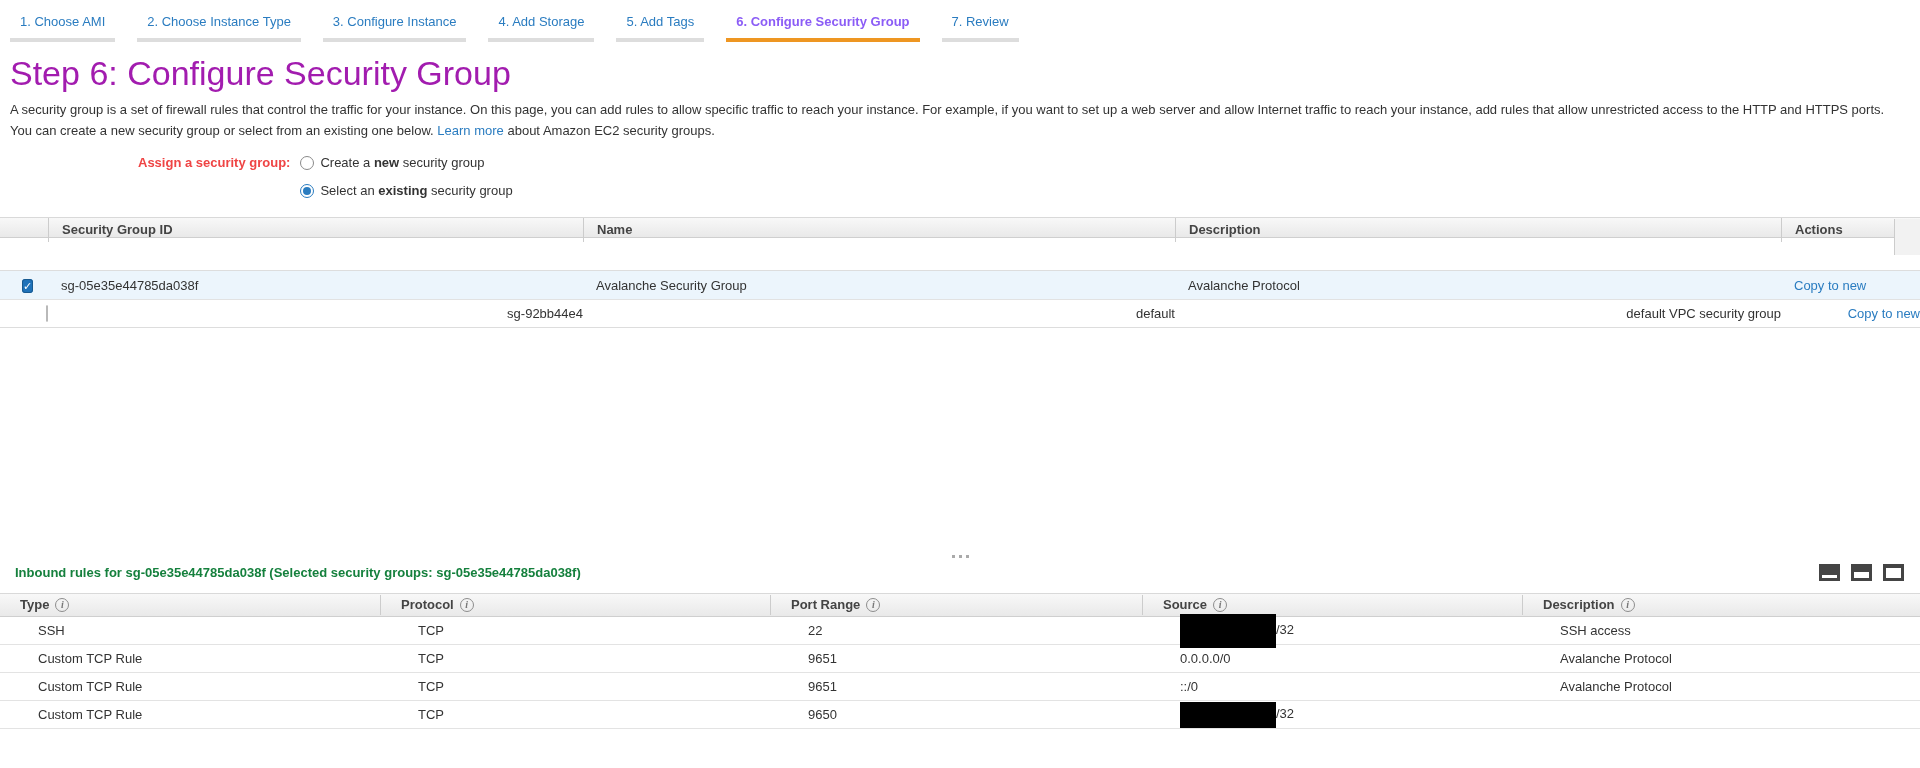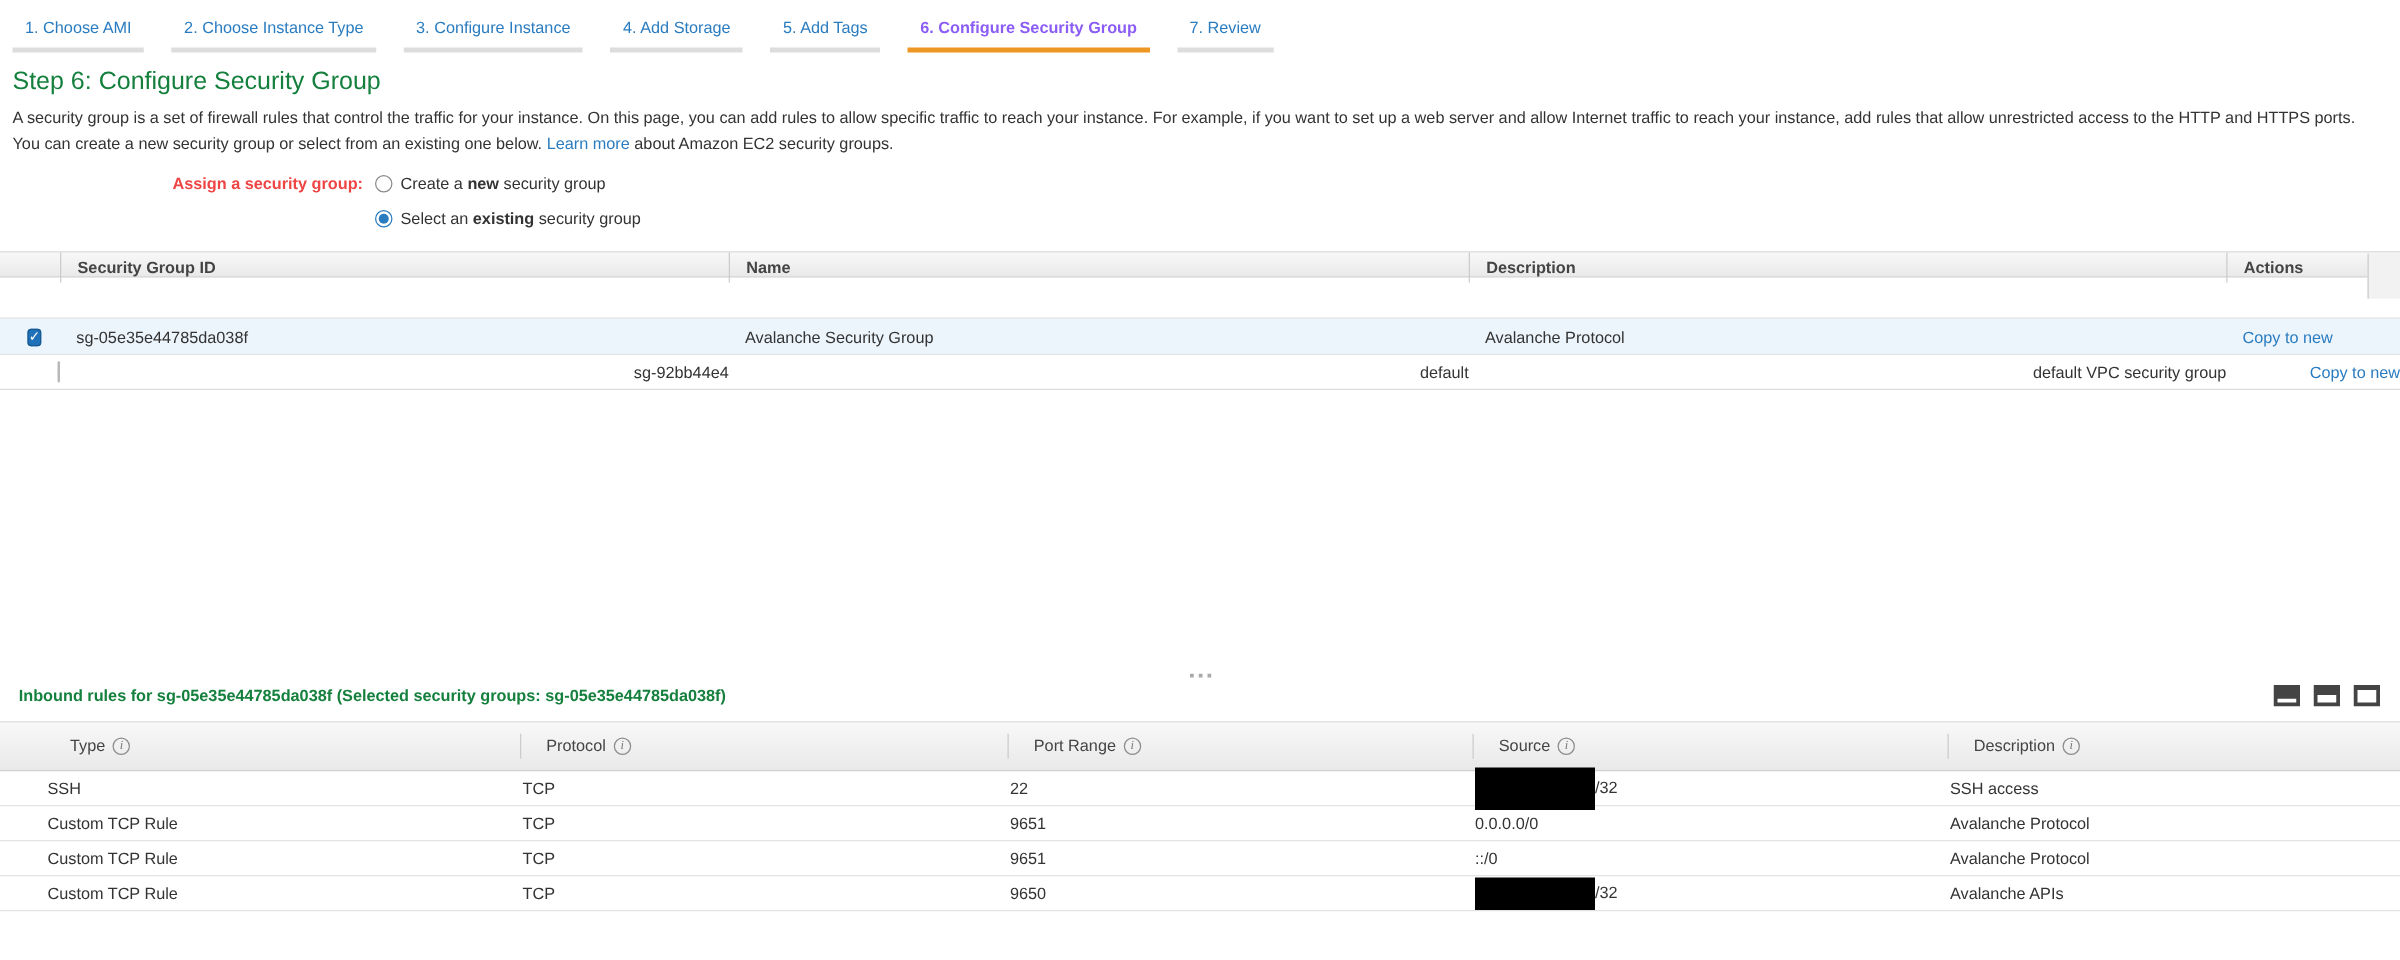--- a/index.html
+++ b/index.html
@@ -7,21 +7,21 @@
     font-family:"Liberation Sans","DejaVu Sans",sans-serif; font-size:13px; color:#333; }
 
   a.link { color:#2a7cc0; text-decoration:none; cursor:pointer; }
 
   
   .tabs { display:flex; gap:22px; padding:12px 8px 0 10px; }
   .tab { color:#2a7cc0; padding:2px 10px 9px 10px; border-bottom:4px solid #ddd; cursor:pointer; white-space:nowrap; }
   .tab.active { color:#8b5cf6; font-weight:bold; border-bottom-color:#ee9622; }
 
   
-  .page-title { font-size:20px; font-weight:400; color:#15803d; margin:12px 0 6px 10px; }
+  .page-title { font-size:34px; font-weight:400; color:#a21caf; margin:12px 0 6px 10px; }
   .page-desc { margin:2px 12px 0 10px; line-height:21px; color:#333; }
 
   
   .assign-row { display:flex; margin:12px 0 0 138px; }
   .assign-label { font-weight:bold; color:#ef4444; margin-right:10px; line-height:20px; }
   .radio-options { display:flex; flex-direction:column; gap:8px; }
   .radio-line { display:flex; align-items:center; gap:6px; line-height:20px; cursor:pointer; }
   .radio { width:14px; height:14px; border:1px solid #8a8a8a; border-radius:50%; background:#fff; position:relative; flex:0 0 14px; }
   .radio.checked { border-color:#2a7cc0; }
   .radio.checked::after { content:""; position:absolute; left:2px; top:2px; width:8px; height:8px; border-radius:50%; background:#2a7cc0; }
@@ -54,23 +54,23 @@
   .pane-title { font-weight:bold; color:#15803d; }
   .pane-icons { display:flex; gap:11px; }
   .pane-icon { width:21px; height:17px; background:#444; position:relative; cursor:pointer; }
   .pane-icon .bar { position:absolute; left:3px; right:3px; bottom:3px; background:#fff; }
   .pane-icon.small .bar { height:3px; }
   .pane-icon.half .bar { height:6px; }
   .pane-icon.big .bar { height:10px; }
 
   
   .in-table { margin-top:2px; }
-  .in-header { display:grid; grid-template-columns:380px 390px 372px 380px 1fr; height:40px; align-items:center;
+  .in-header { display:grid; grid-template-columns:380px 390px 372px 380px 1fr; height:24px; align-items:center;
     background:linear-gradient(#f8f8f8,#e9e9e9); border-top:1px solid #d9d9d9; border-bottom:1px solid #cfcfcf;
-    font-weight:normal; color:#444;padding-left:36px; }
+    font-weight:bold; color:#444; }
   .in-header .hcell { padding-left:20px; border-left:1px solid #ccc; height:20px; line-height:20px; display:flex; align-items:center; gap:6px; }
   .in-header .hcell.first { border-left:none; }
   .info-icon { width:14px; height:14px; border:1px solid #8d8d8d; border-radius:50%; color:#777;
     font-size:10px; line-height:12px; text-align:center; display:inline-block; font-style:italic;
     font-family:"Liberation Serif","DejaVu Serif",serif; cursor:pointer; flex:0 0 14px; }
   .in-row { display:grid; grid-template-columns:380px 390px 372px 380px 1fr; height:28px; align-items:center;
     border-bottom:1px solid #e3e3e3; }
   .in-row .cell { padding-left:38px; overflow:visible; white-space:nowrap; }
   .redact { display:inline-block; background:#000; width:96px; height:26px; vertical-align:middle; margin:-4px 0; }
   .redact.tall { height:34px; margin:-8px 0; position:relative; z-index:2; }
@@ -202,15 +202,14 @@
     <div class="cell">TCP</div>
     <div class="cell">9651</div>
     <div class="cell">::/0</div>
     <div class="cell">Avalanche Protocol</div>
   </div>
   <div class="in-row">
     <div class="cell">Custom TCP Rule</div>
     <div class="cell">TCP</div>
     <div class="cell">9650</div>
     <div class="cell"><span class="redact"></span><span>/32</span></div>
-    <div class="cell">Avalanche APIs</div>
   </div>
 </div>
 
 </body></html>

